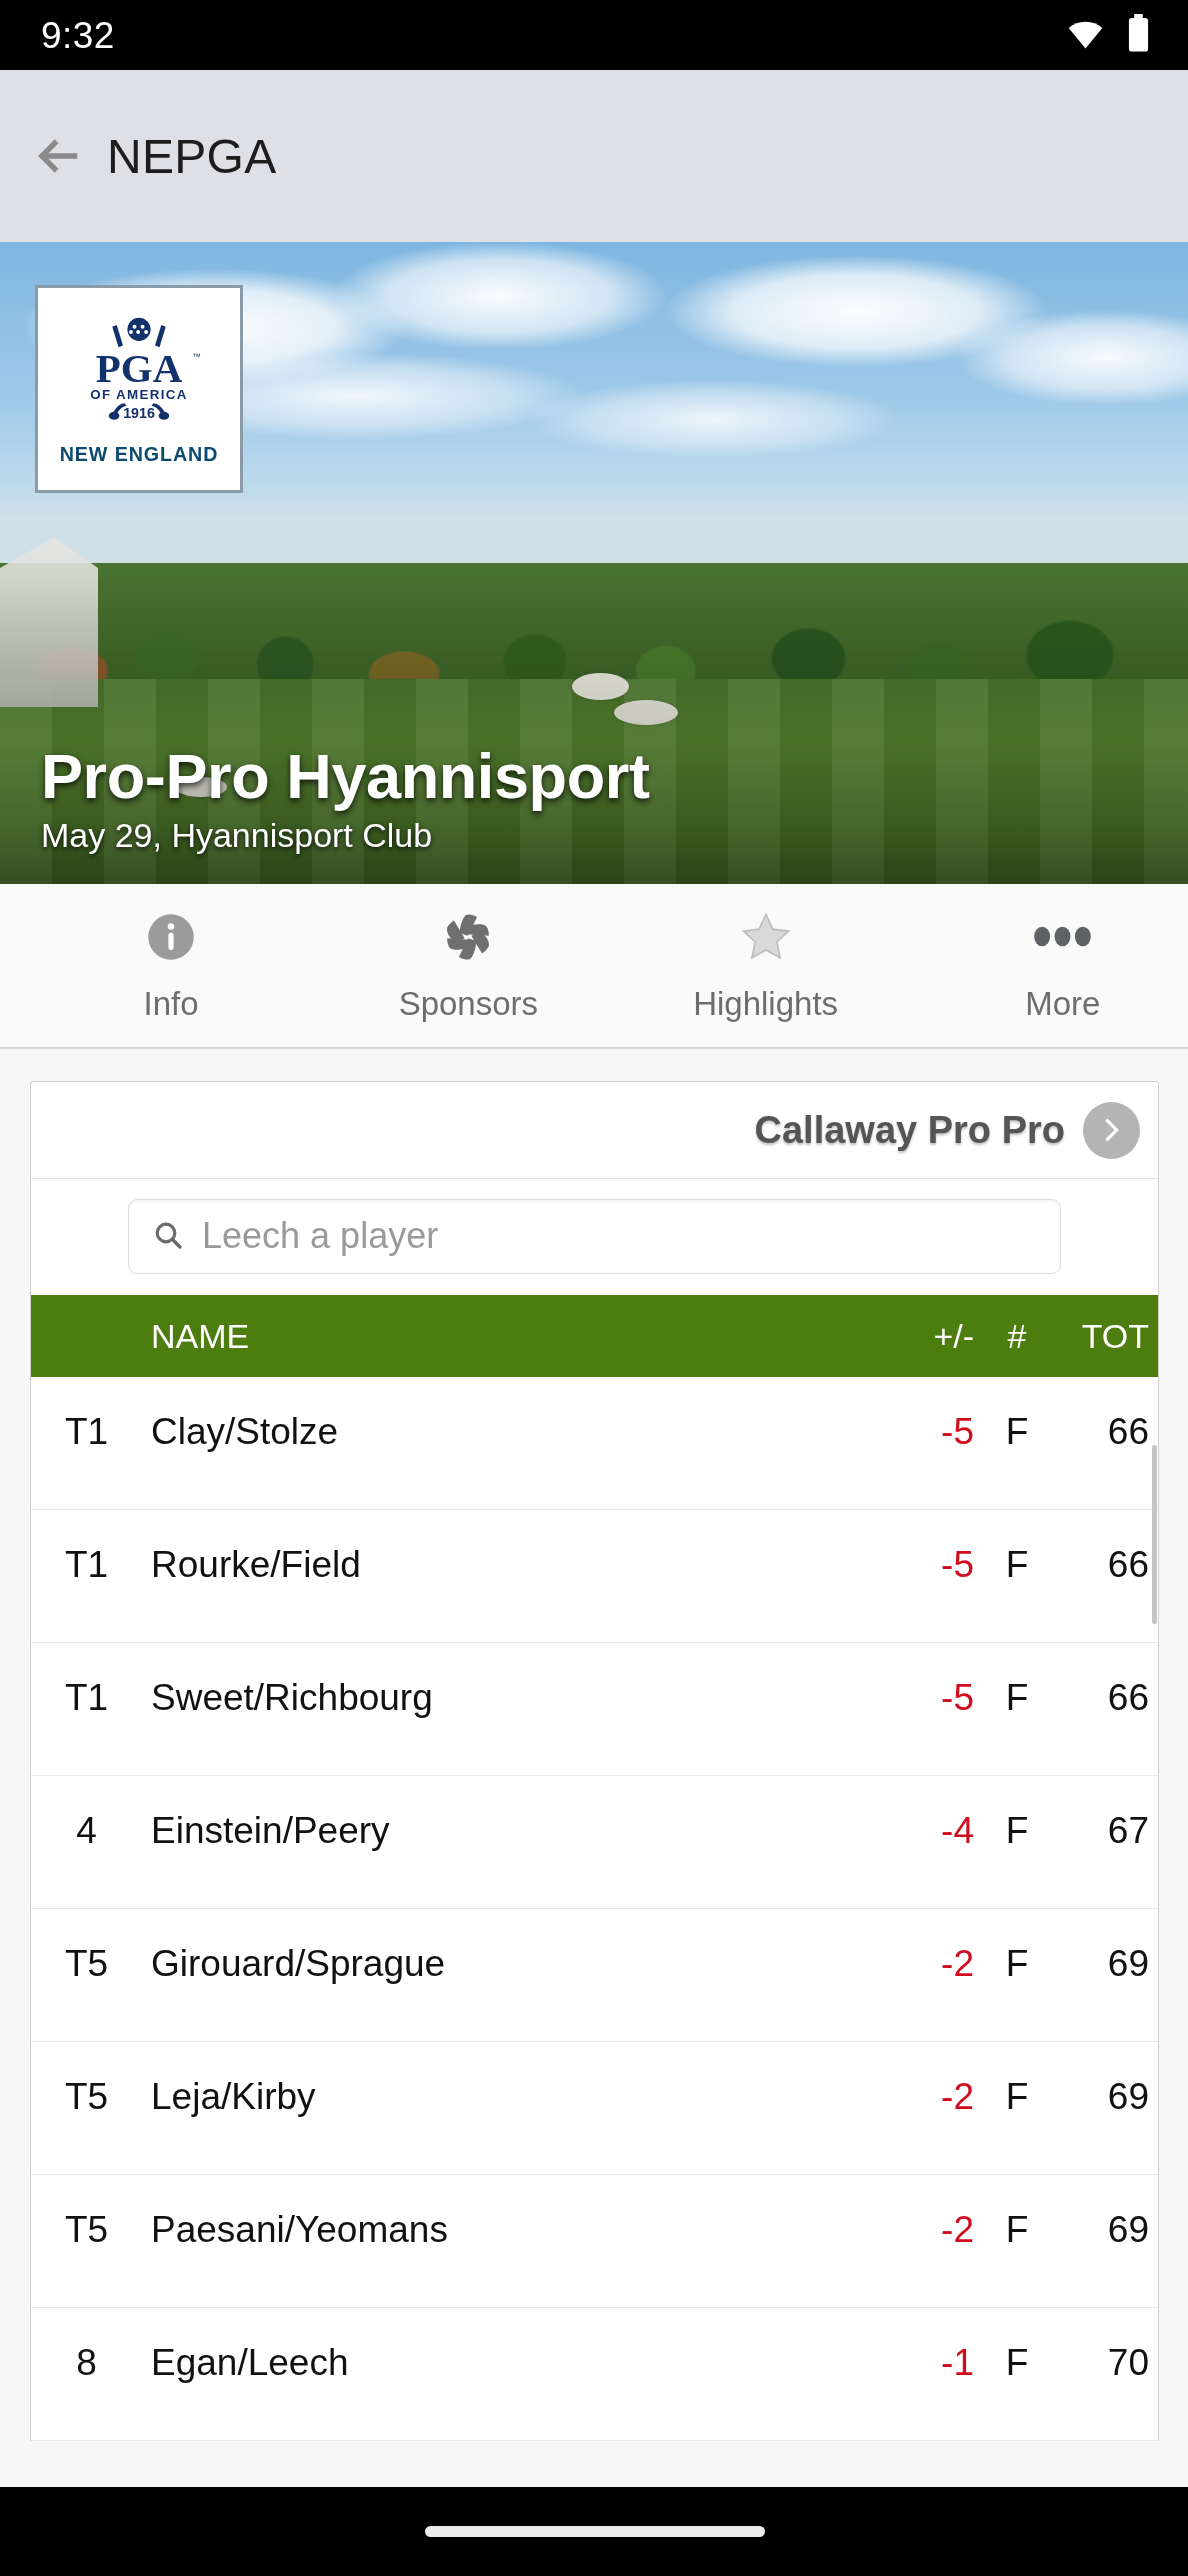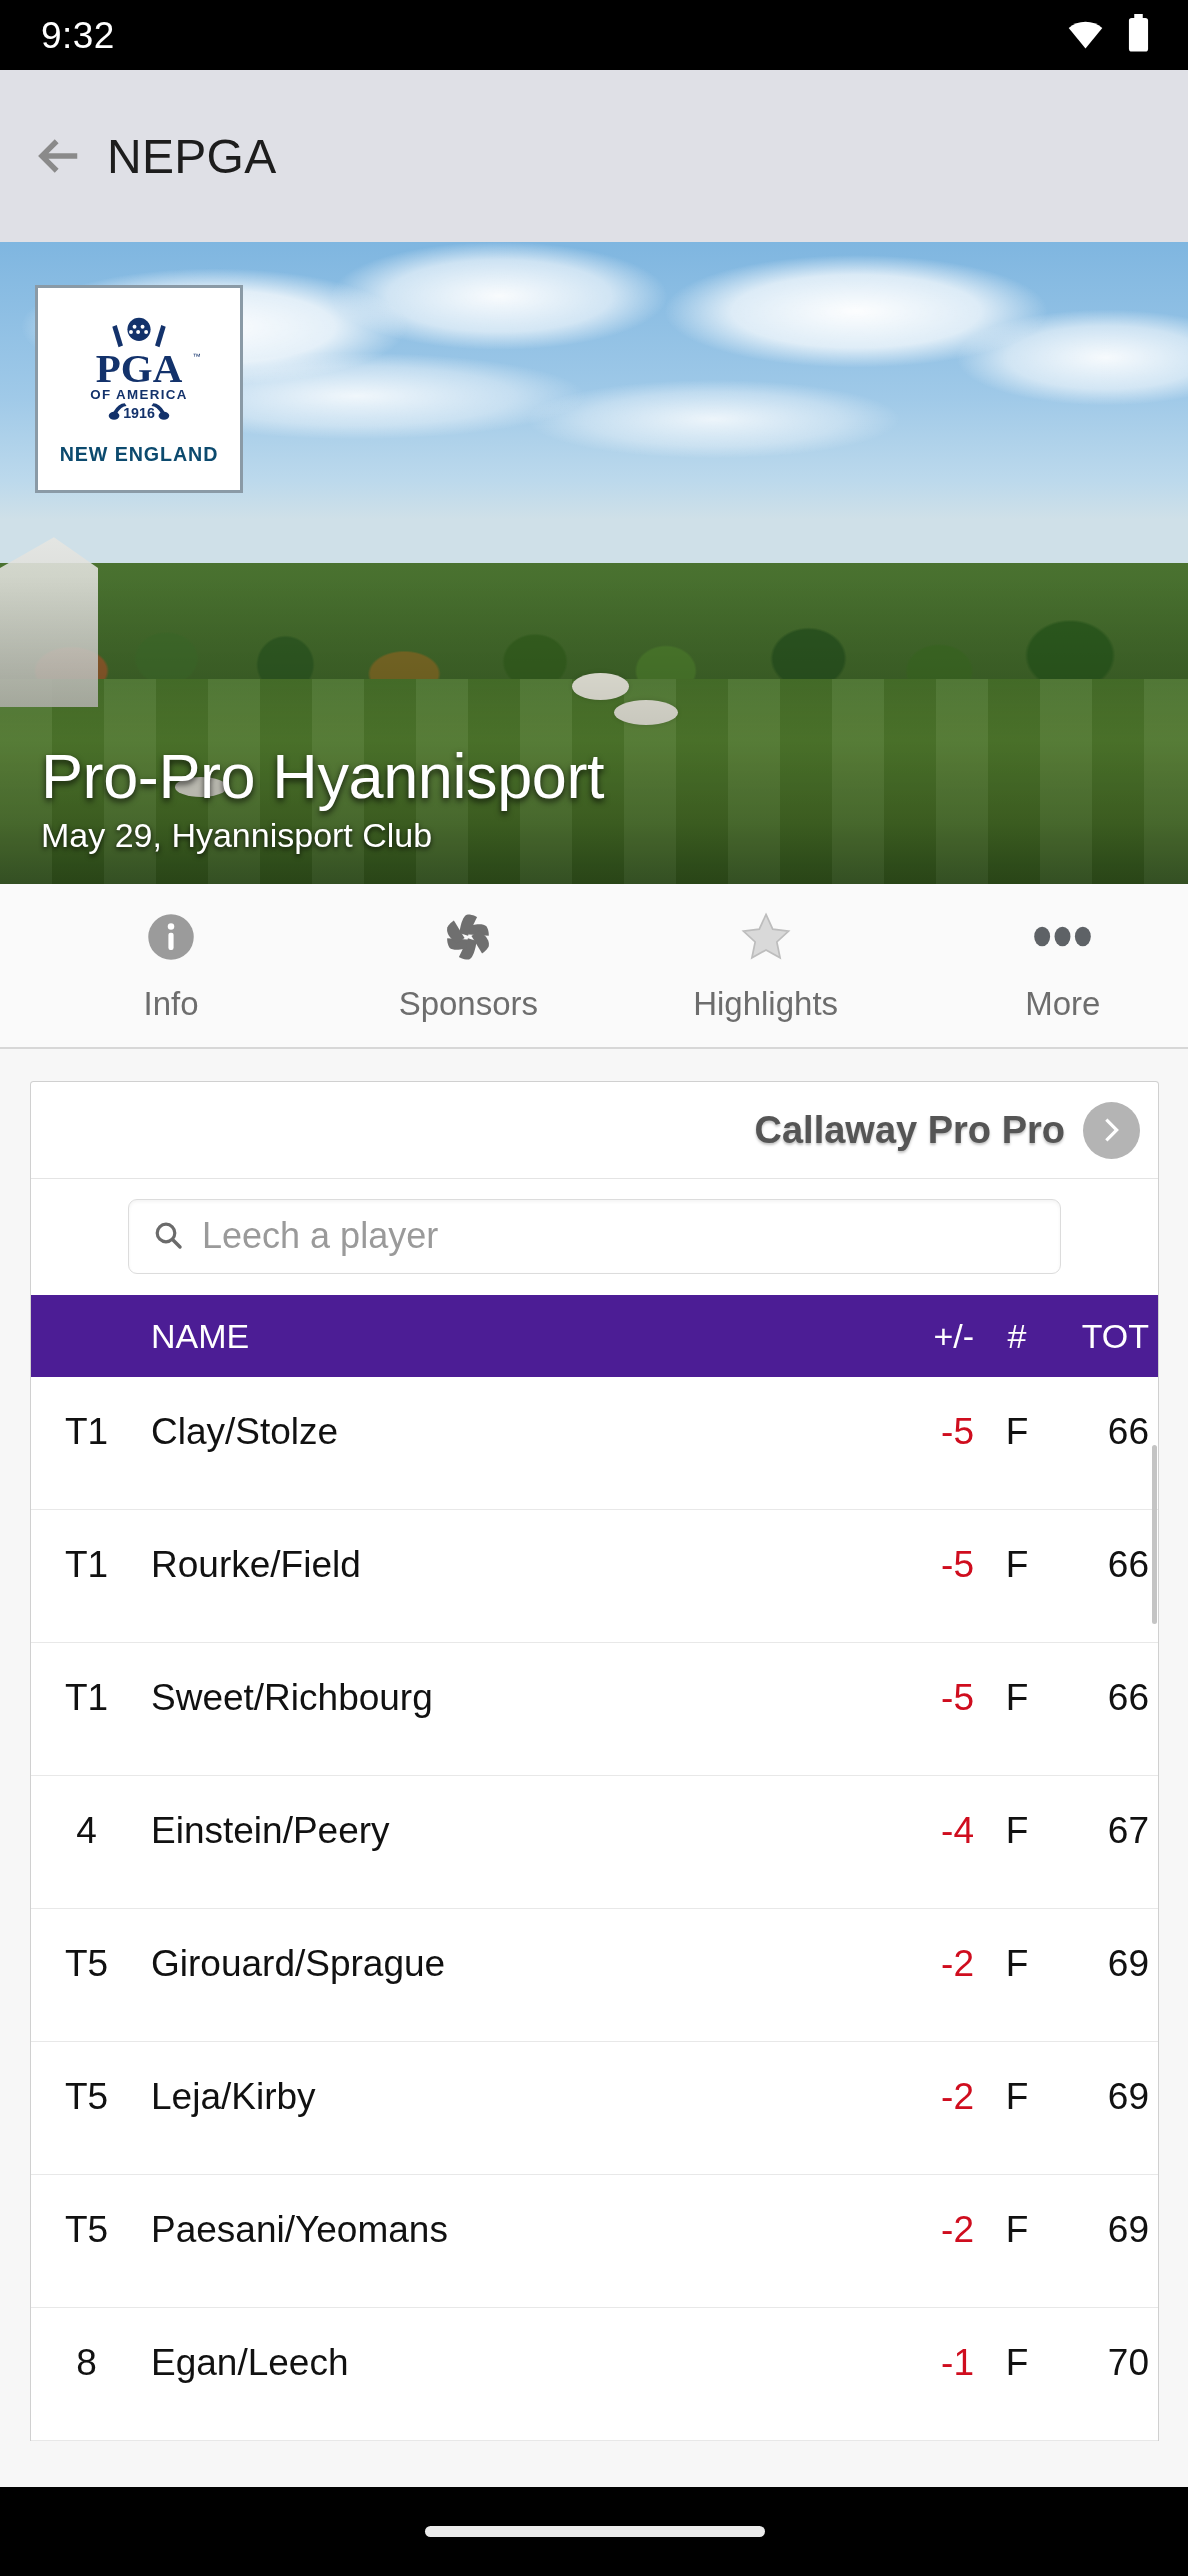--- a/index.html
+++ b/index.html
@@ -86,21 +86,21 @@
     padding:12.5px 5.4px 9px;
   }
   .logo-badge svg { display:block; }
   .logo-ne {
     font-size:19.7px; font-weight:700; color:#0c4a6e;
     letter-spacing:0.9px; margin-top:12.5px;
   }
 
   .hero-text { position:absolute; left:41px; bottom:29px; }
   .hero-title {
-    font-size:63px; font-weight:400; color:#fff; letter-spacing:-0.4px;
+    font-size:63px; font-weight:700; color:#fff; letter-spacing:-0.4px;
     text-shadow:0 2.7px 6.3px rgba(0,0,0,.75); line-height:1.02;
   }
   .hero-sub {
     font-size:34px; color:#fff; margin-top:8px;
     text-shadow:0 1.8px 5.4px rgba(0,0,0,.8);
   }
 
   
   .tabs {
     display:flex; background:#fafafa; height:165px;
@@ -136,21 +136,21 @@
   .search-wrap { padding:19.7px 97px 21.5px 97px; }
   .search-box {
     height:75px; background:#fff; border:1.8px solid #dcdcdc; border-radius:9px;
     display:flex; align-items:center; gap:18px; padding:0 23px;
     box-shadow:inset 0 1.8px 3.6px rgba(0,0,0,.05);
   }
   .search-text { font-size:36px; color:#9a9a9a; }
 
   .thead {
     display:flex; align-items:center; height:82px;
-    background:#4c1d95; color:#fff; font-size:34px;
+    background:#4d7c0f; color:#fff; font-size:34px;
   }
   .col-pos  { width:111px; text-align:center; flex:0 0 auto; }
   .col-name { flex:1 1 auto; padding-left:9px; }
   .col-pm   { width:109px; text-align:right; flex:0 0 auto; }
   .col-hash { width:86px;  text-align:center; flex:0 0 auto; }
   .col-tot  { width:98px; text-align:right; padding-right:9px; flex:0 0 auto; }
 
   .row {
     display:flex; align-items:flex-start; height:133px; padding-top:34px;
     border-bottom:1.8px solid #e8e8e8; background:#fff; font-size:37px; color:#111;

